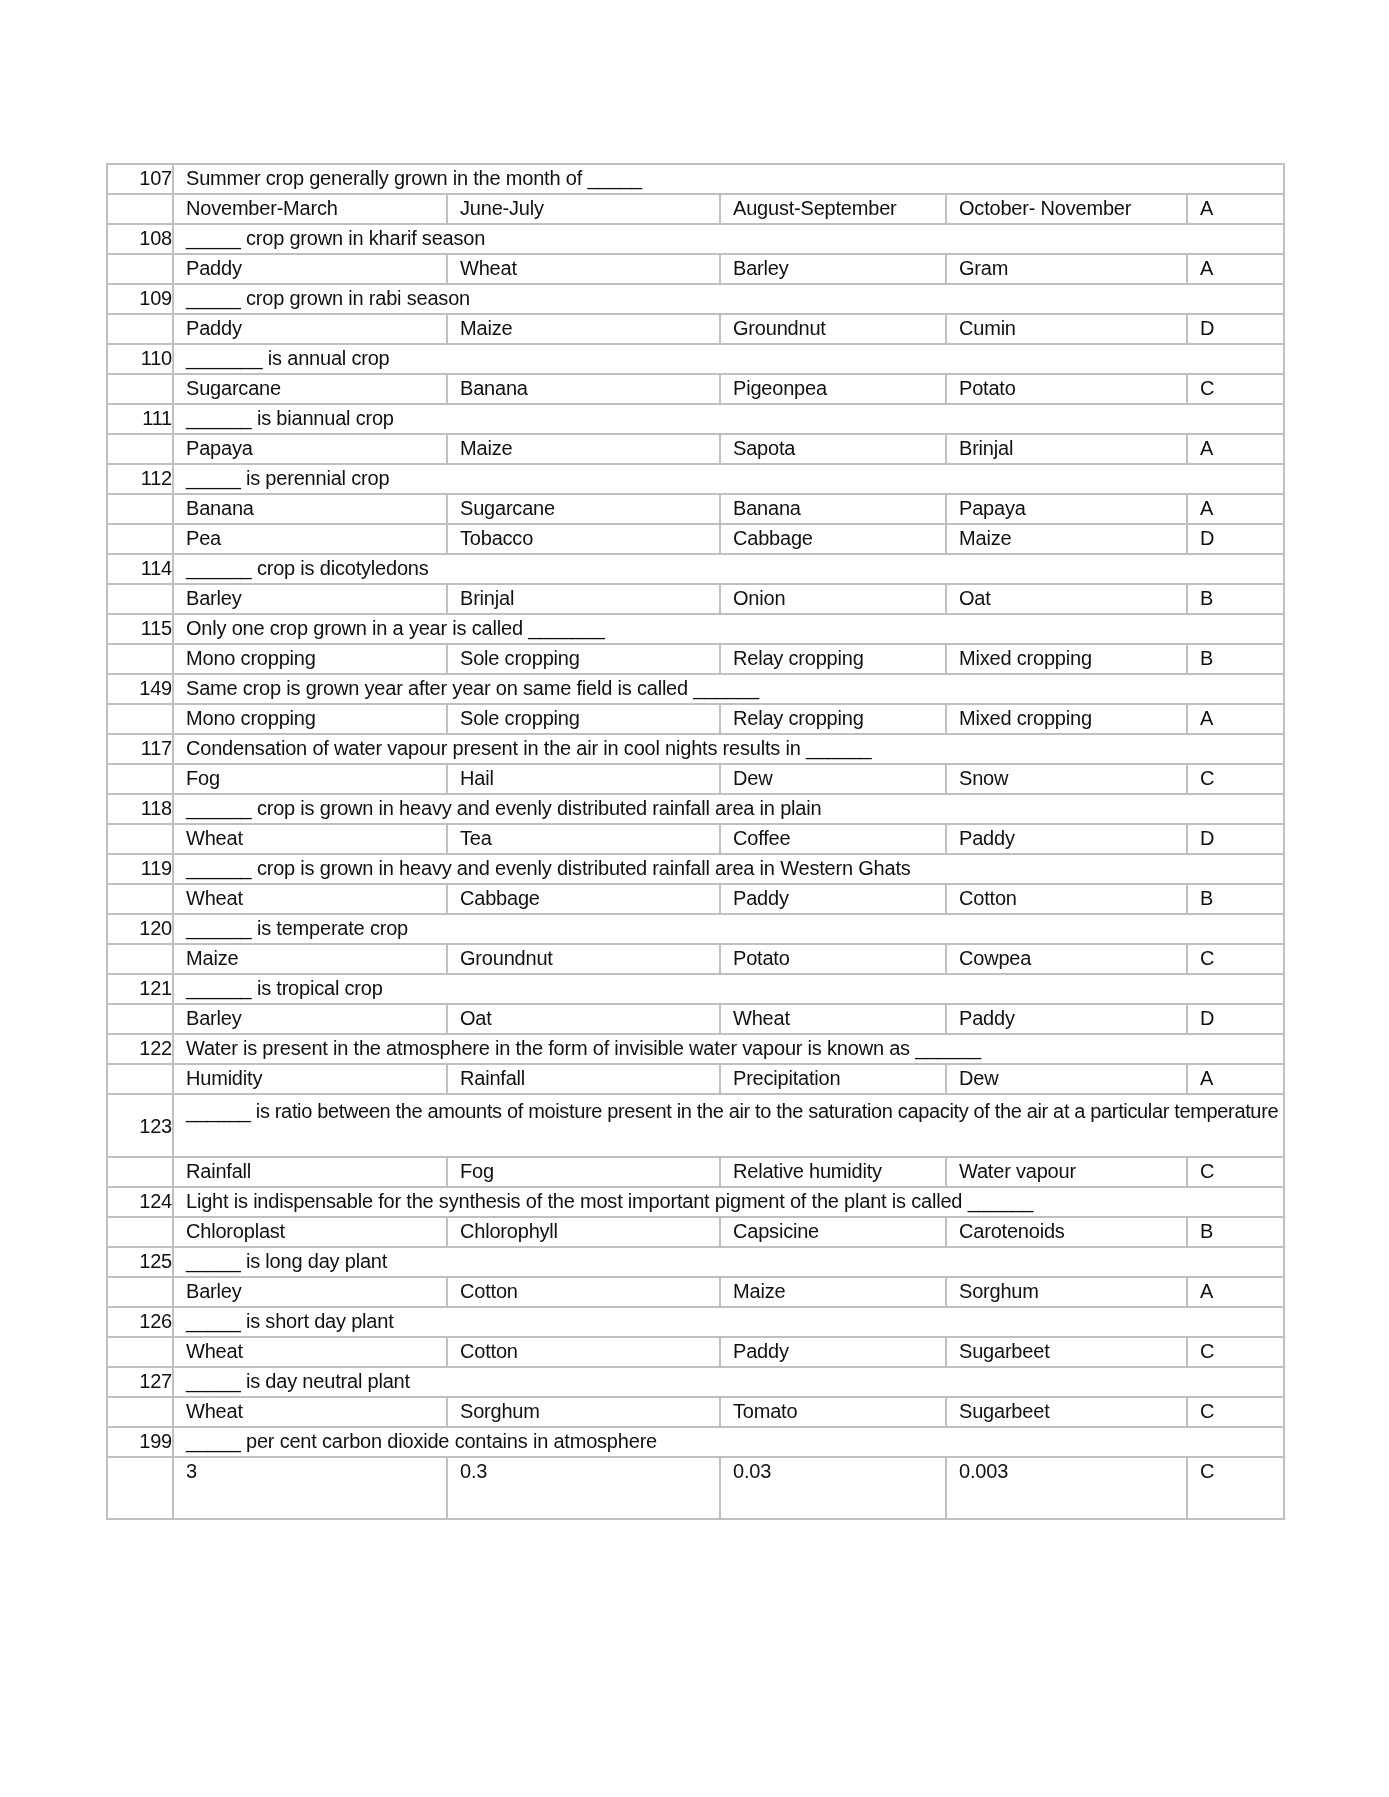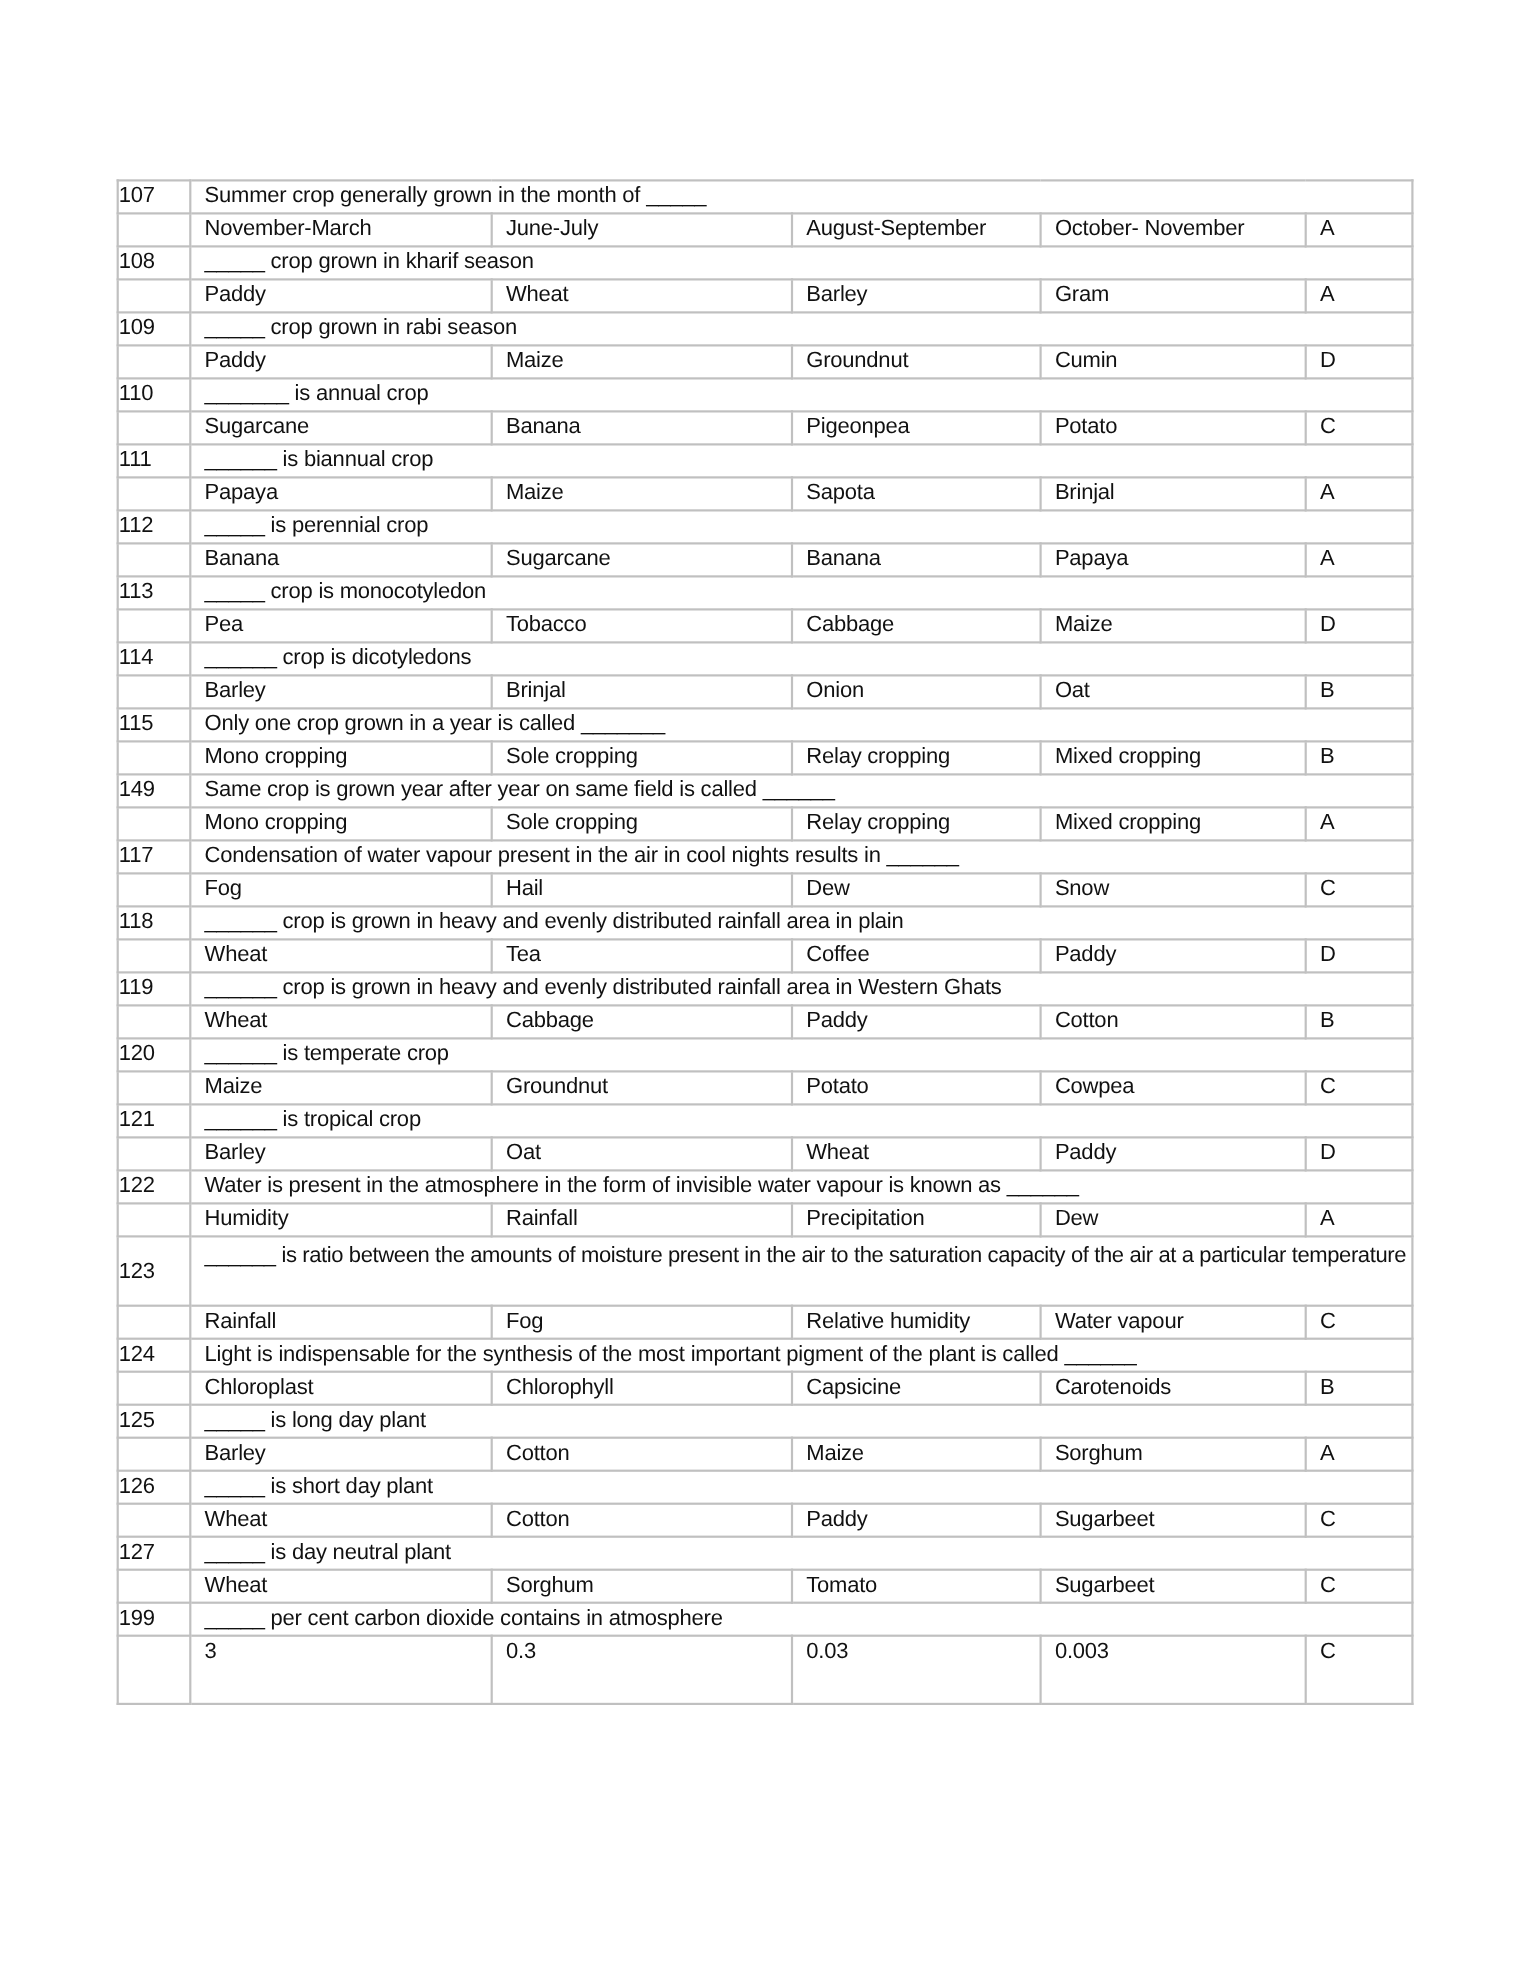--- a/index.html
+++ b/index.html
@@ -29,21 +29,21 @@
     border: 2px solid #c0c0c0;
     padding: 0 0 0 12px;
     height: 28px;
     line-height: 26px;
     vertical-align: top;
     white-space: nowrap;
     overflow: visible;
   }
   #quiz-table td.num {
     padding: 0;
-    text-align: left;
+    text-align: right;
   }
   #quiz-table td.num.mid {
     vertical-align: middle;
   }
   #quiz-table td.q-text {
     white-space: nowrap;
   }
   #quiz-table td.q-wrap {
     white-space: normal;
     line-height: 30px;
@@ -141,24 +141,20 @@
       </tr>
       <tr>
         <td class="num"></td>
         <td>Banana</td>
         <td>Sugarcane</td>
         <td>Banana</td>
         <td>Papaya</td>
         <td>A</td>
       </tr>
       <tr>
-        <td class="num">113</td>
-        <td colspan="5" class="q-text">_____ crop is monocotyledon</td>
-      </tr>
-      <tr>
         <td class="num"></td>
         <td>Pea</td>
         <td>Tobacco</td>
         <td>Cabbage</td>
         <td>Maize</td>
         <td>D</td>
       </tr>
       <tr>
         <td class="num">114</td>
         <td colspan="5" class="q-text">______ crop is dicotyledons</td>

